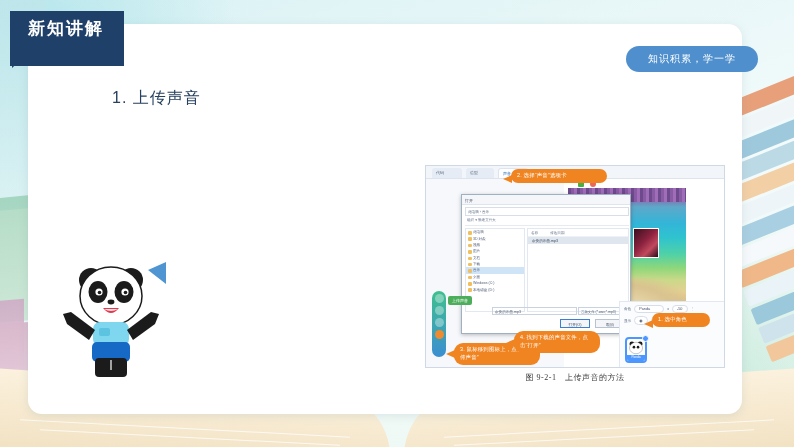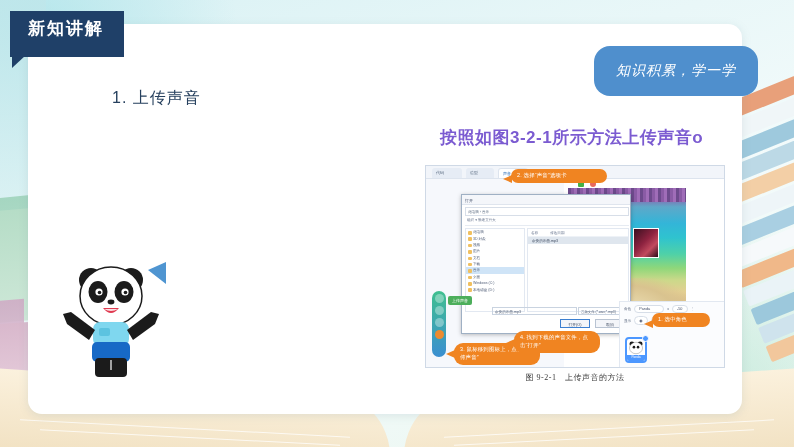--- a/index.html
+++ b/index.html
@@ -52,37 +52,37 @@
   #card {
     position:absolute; left:28px; top:24px; width:714px; height:390px;
     background:#ffffff; border-radius:14px;
     box-shadow:0 2px 10px rgba(120,150,160,.18);
   }
 
   
   #tab {
     position:absolute; left:10px; top:11px; z-index:6;
     background:#1f4068; color:#fff;
-    padding:9px 20px 18px 18px;
+    padding:9px 20px 27px 18px;
     font-size:17px; font-weight:bold; letter-spacing:2px;
     line-height:1.1;
   }
   #tab-tail {
     position:absolute; left:12px; top:55px; z-index:5;
     width:0; height:0;
     border-left:14px solid #1f4068;
     border-bottom:13px solid transparent;
   }
 
   
   #pill {
     position:absolute; right:36px; top:46px; z-index:6;
     background:#4f8fcd; color:#fff;
-    padding:16px 22px; border-radius:16px;
-    font-size:14px; letter-spacing:1px;font-style:italic;
+    padding:6px 22px; border-radius:16px;
+    font-size:10px; letter-spacing:1px;
   }
 
   
   #heading2 {
     position:absolute; left:112px; top:88px;
     font-size:16px; color:#26405e; letter-spacing:1px;
   }
   #purple-line {
     position:absolute; left:440px; top:126px;
     font-size:17px; font-weight:bold; color:#7b5bd1; letter-spacing:.5px;
@@ -246,21 +246,20 @@
   </div>
 
   <div id="card"></div>
 
   <div id="tab-tail"></div>
   <div id="tab">新知讲解</div>
 
   <div id="pill">知识积累，学一学</div>
 
   <div id="heading2">1. 上传声音</div>
-  <div id="purple-line">按照如图3-2-1所示方法上传声音o</div>
 
   <div id="bubble-tail"></div>
 
   <svg id="panda" viewBox="0 0 112 132">
     <ellipse cx="36" cy="28" rx="12" ry="12" fill="#1b1b1b"></ellipse>
     <ellipse cx="76" cy="28" rx="12" ry="12" fill="#1b1b1b"></ellipse>
     <ellipse cx="56" cy="44" rx="31" ry="29" fill="#ffffff" stroke="#1b1b1b" stroke-width="1.5"></ellipse>
     <ellipse cx="43" cy="40" rx="9.5" ry="11" fill="#1b1b1b"></ellipse>
     <ellipse cx="69" cy="40" rx="9.5" ry="11" fill="#1b1b1b"></ellipse>
     <circle cx="44" cy="40" r="3.6" fill="#ffffff"></circle>

